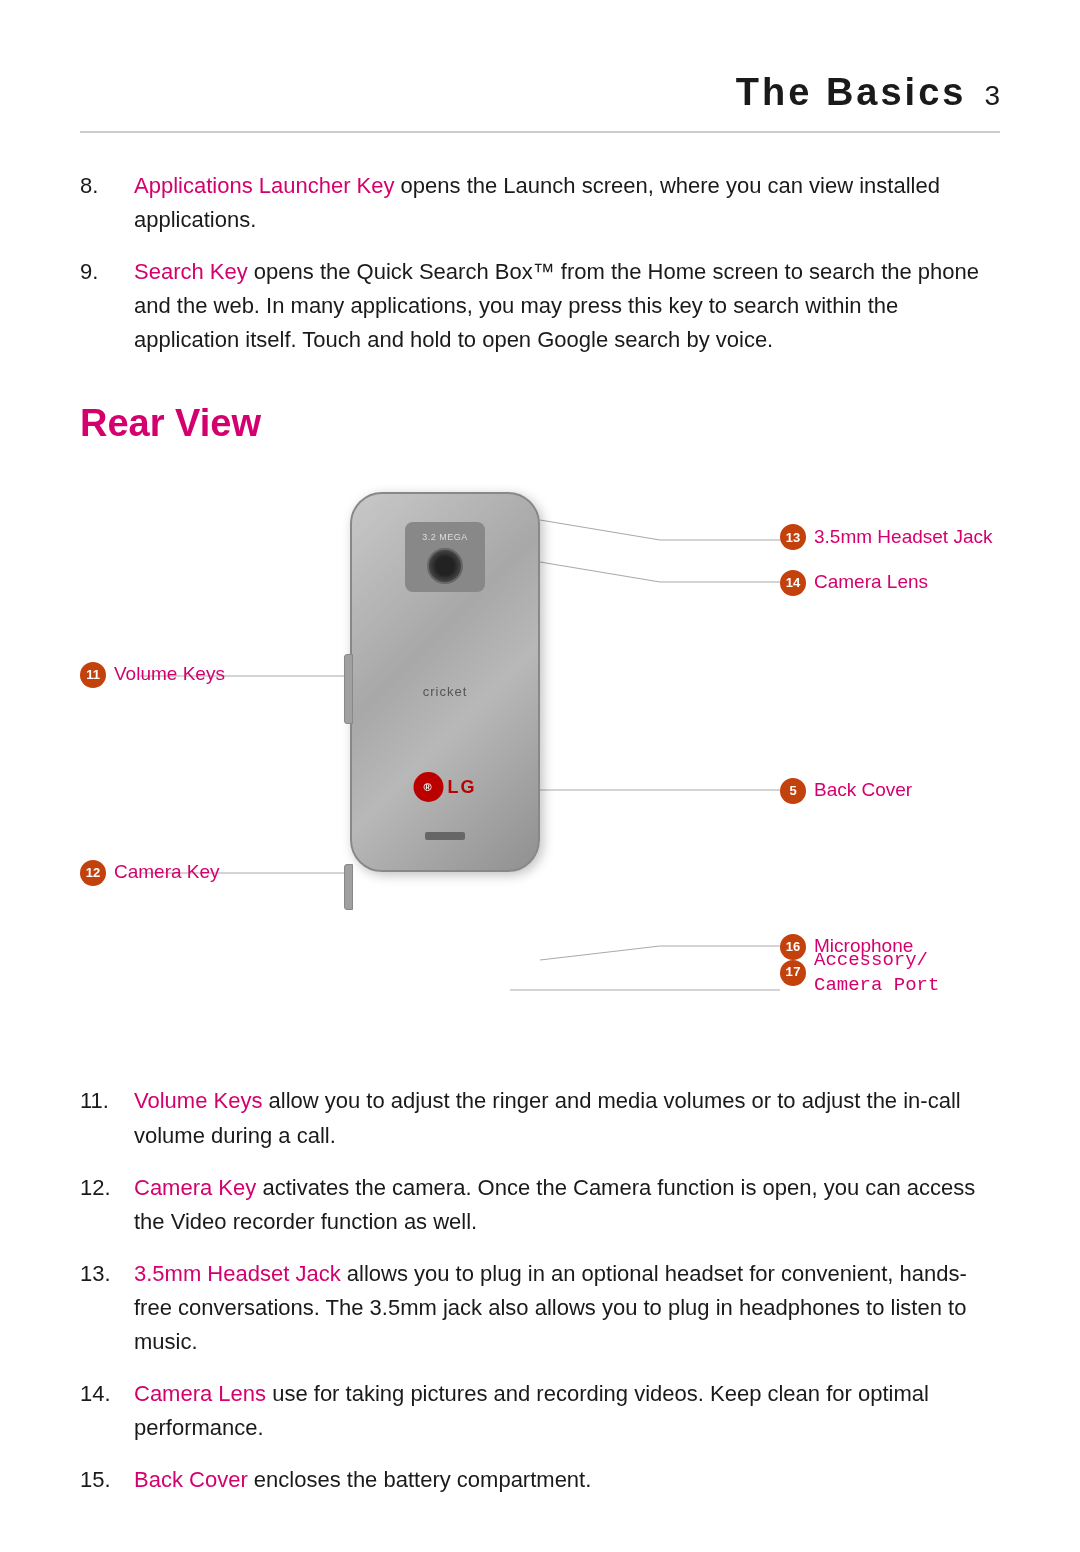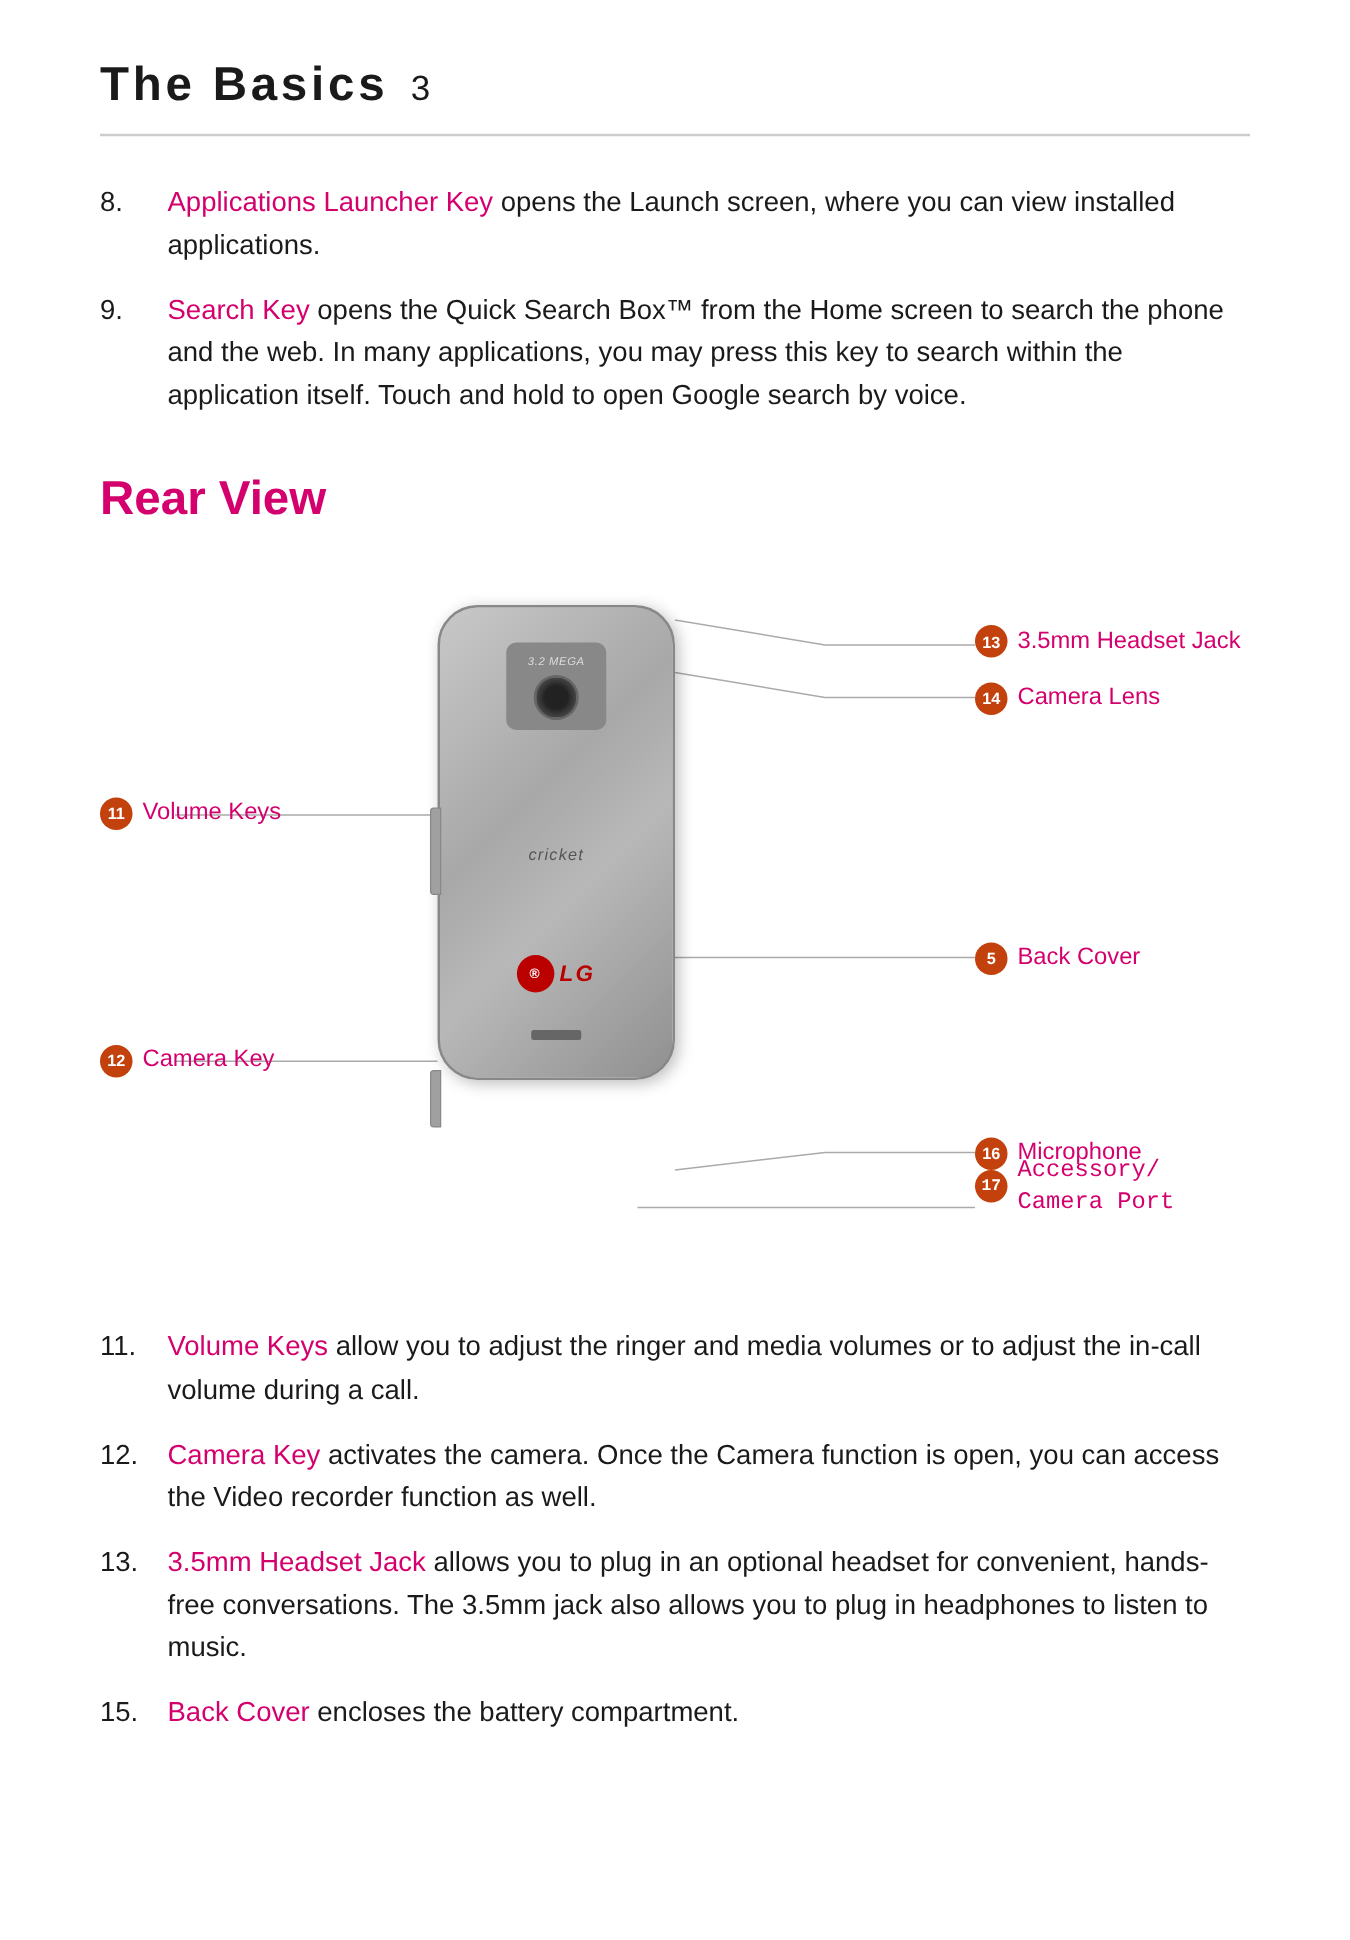--- a/index.html
+++ b/index.html
@@ -8,24 +8,26 @@
       font-family: 'Arial', sans-serif;
       width: 1080px;
       min-height: 1552px;
       padding: 40px 80px 60px 80px;
       color: #1a1a1a;
       font-size: 22px;
       line-height: 1.5;
     }
     .page-header {
       display: flex;
+      justify-content: flex-end;
       align-items: baseline;
       border-bottom: 2px solid #ccc;
       padding-bottom: 10px;
       margin-bottom: 36px;
+      margin-top: 24px;
     }
     .page-title {
       font-size: 38px;
       font-weight: bold;
       letter-spacing: 3px;
       color: #1a1a1a;
       margin-right: 18px;
     }
     .page-number {
       font-size: 28px;
@@ -63,33 +65,32 @@
     .diagram-container {
       position: relative;
       width: 920px;
       height: 560px;
       margin: 0 auto 44px auto;
     }
     
     .phone-body {
       position: absolute;
       left: 270px;
-      top: 28px;
+      top: 12px;
       width: 190px;
       height: 380px;
       background: linear-gradient(135deg, #c8c8c8 0%, #a8a8a8 40%, #b8b8b8 60%, #909090 100%);
       border-radius: 32px;
       border: 2px solid #888;
       display: flex;
       flex-direction: column;
       align-items: center;
       justify-content: flex-start;
       overflow: visible;
       box-shadow: 3px 3px 12px rgba(0,0,0,0.25);
-      font-style: italic;
     }
     
     .camera-area {
       position: absolute;
       top: 28px;
       left: 50%;
       transform: translateX(-50%);
       width: 80px;
       height: 70px;
       background: #888;
@@ -352,19 +353,25 @@
       <span class="highlight">Camera Key</span><span> activates the camera. Once the Camera function is open, you can access the Video recorder function as well.</span>
     </span>
   </li>
   <li>
     <span class="num">13.</span>
     <span class="content">
       <span class="highlight">3.5mm Headset Jack</span><span> allows you to plug in an optional headset for convenient, hands-free conversations. The 3.5mm jack also allows you to plug in headphones to listen to music.</span>
     </span>
   </li>
   <li>
+    <span class="num">14.</span>
+    <span class="content">
+      <span class="highlight">Camera Lens</span><span> use for taking pictures and recording videos. Keep clean for optimal performance.</span>
+    </span>
+  </li>
+  <li>
     <span class="num">15.</span>
     <span class="content">
       <span class="highlight">Back Cover</span><span> encloses the battery compartment.</span>
     </span>
   </li>
 
 </ul>
 
 </body></html>

